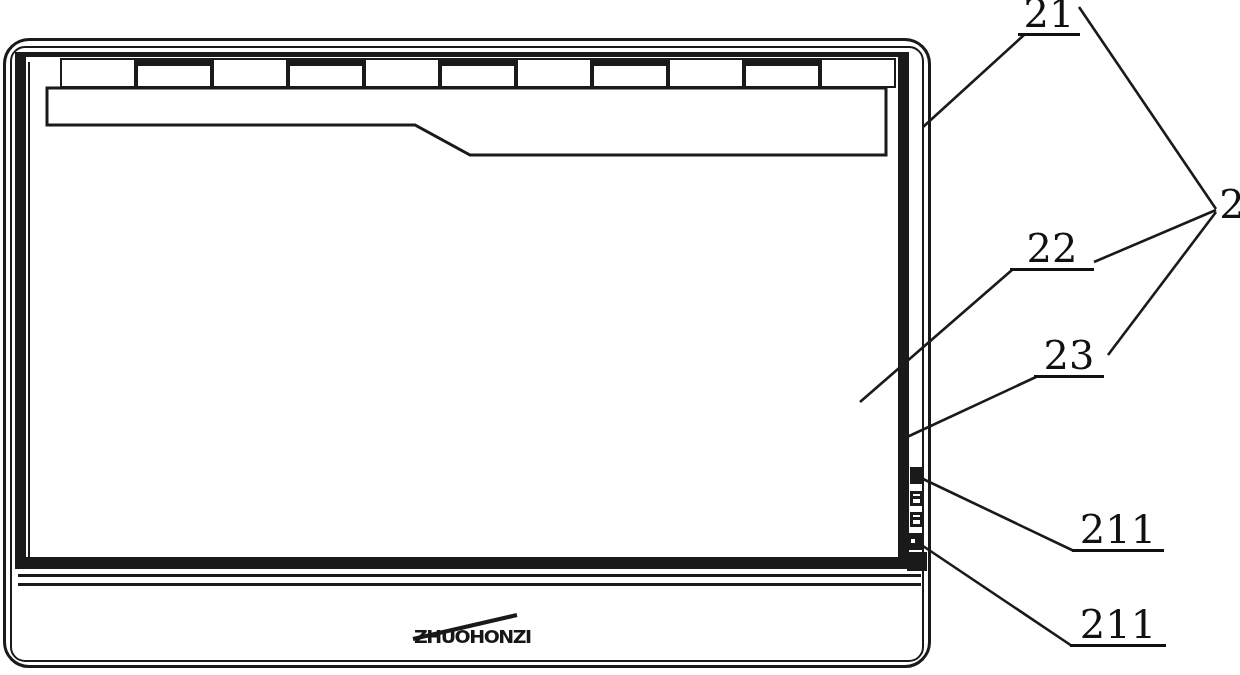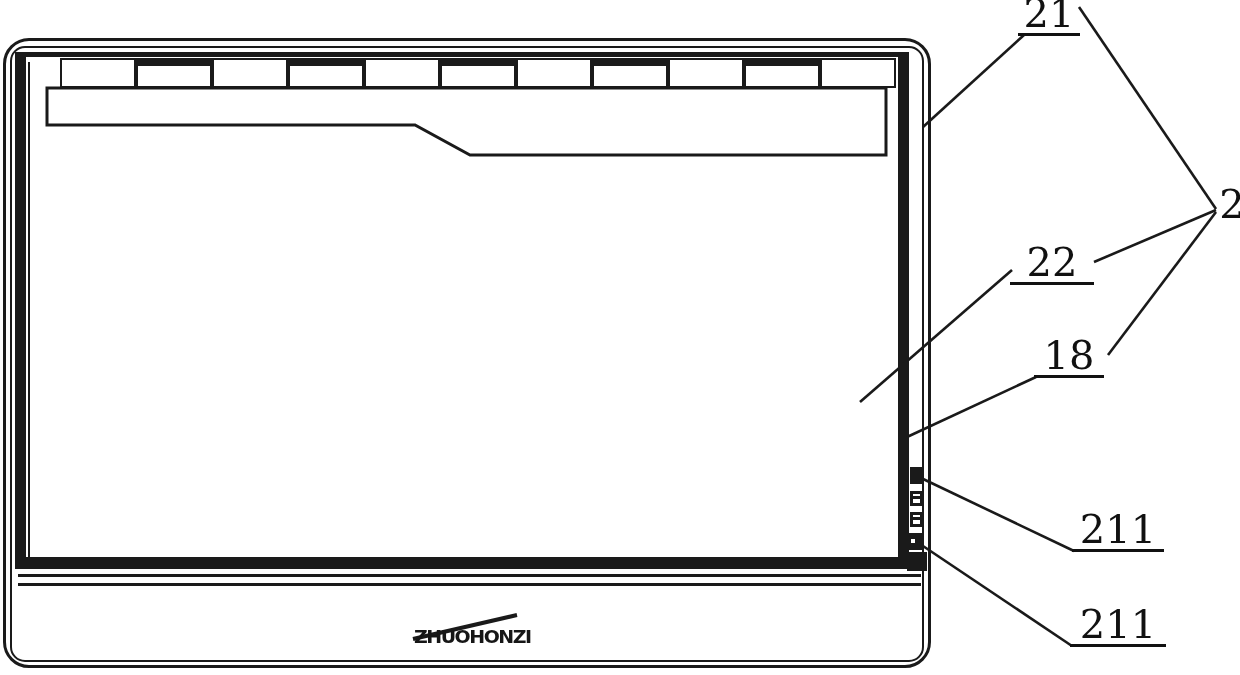--- a/index.html
+++ b/index.html
@@ -97,18 +97,18 @@
   <path d="M1216,212 L1108,355" stroke="#1a1a1a" stroke-width="2.6"></path>
   <path d="M1012,270 L860,402" stroke="#1a1a1a" stroke-width="2.6"></path>
   <path d="M1036,377 L907,437" stroke="#1a1a1a" stroke-width="2.6"></path>
   <path d="M1074,551 L921,478" stroke="#1a1a1a" stroke-width="2.6"></path>
   <path d="M1072,646 L917,542" stroke="#1a1a1a" stroke-width="2.6"></path>
   <path d="M413,639 L517,615" stroke="#1a1a1a" stroke-width="4"></path>
 </svg>
 
 <div class="abs ref ref--u" style="left:1018px;top:-7px;width:62px">21</div>
 <div class="abs ref" style="left:1217px;top:184px;width:30px">2</div>
-<div class="abs ref ref--u" style="left:1010px;top:242px;width:84px">22</div>
-<div class="abs ref ref--u" style="left:1034px;top:335px;width:70px">18</div>
+<div class="abs ref ref--u" style="left:1010px;top:228px;width:84px">22</div>
+<div class="abs ref ref--u" style="left:1034px;top:335px;width:70px">23</div>
 <div class="abs ref ref--u" style="left:1072px;top:509px;width:92px">211</div>
 <div class="abs ref ref--u" style="left:1070px;top:604px;width:96px">211</div>
 
 <div class="abs logo">ZHUOHONZI</div>
 
 </body></html>

